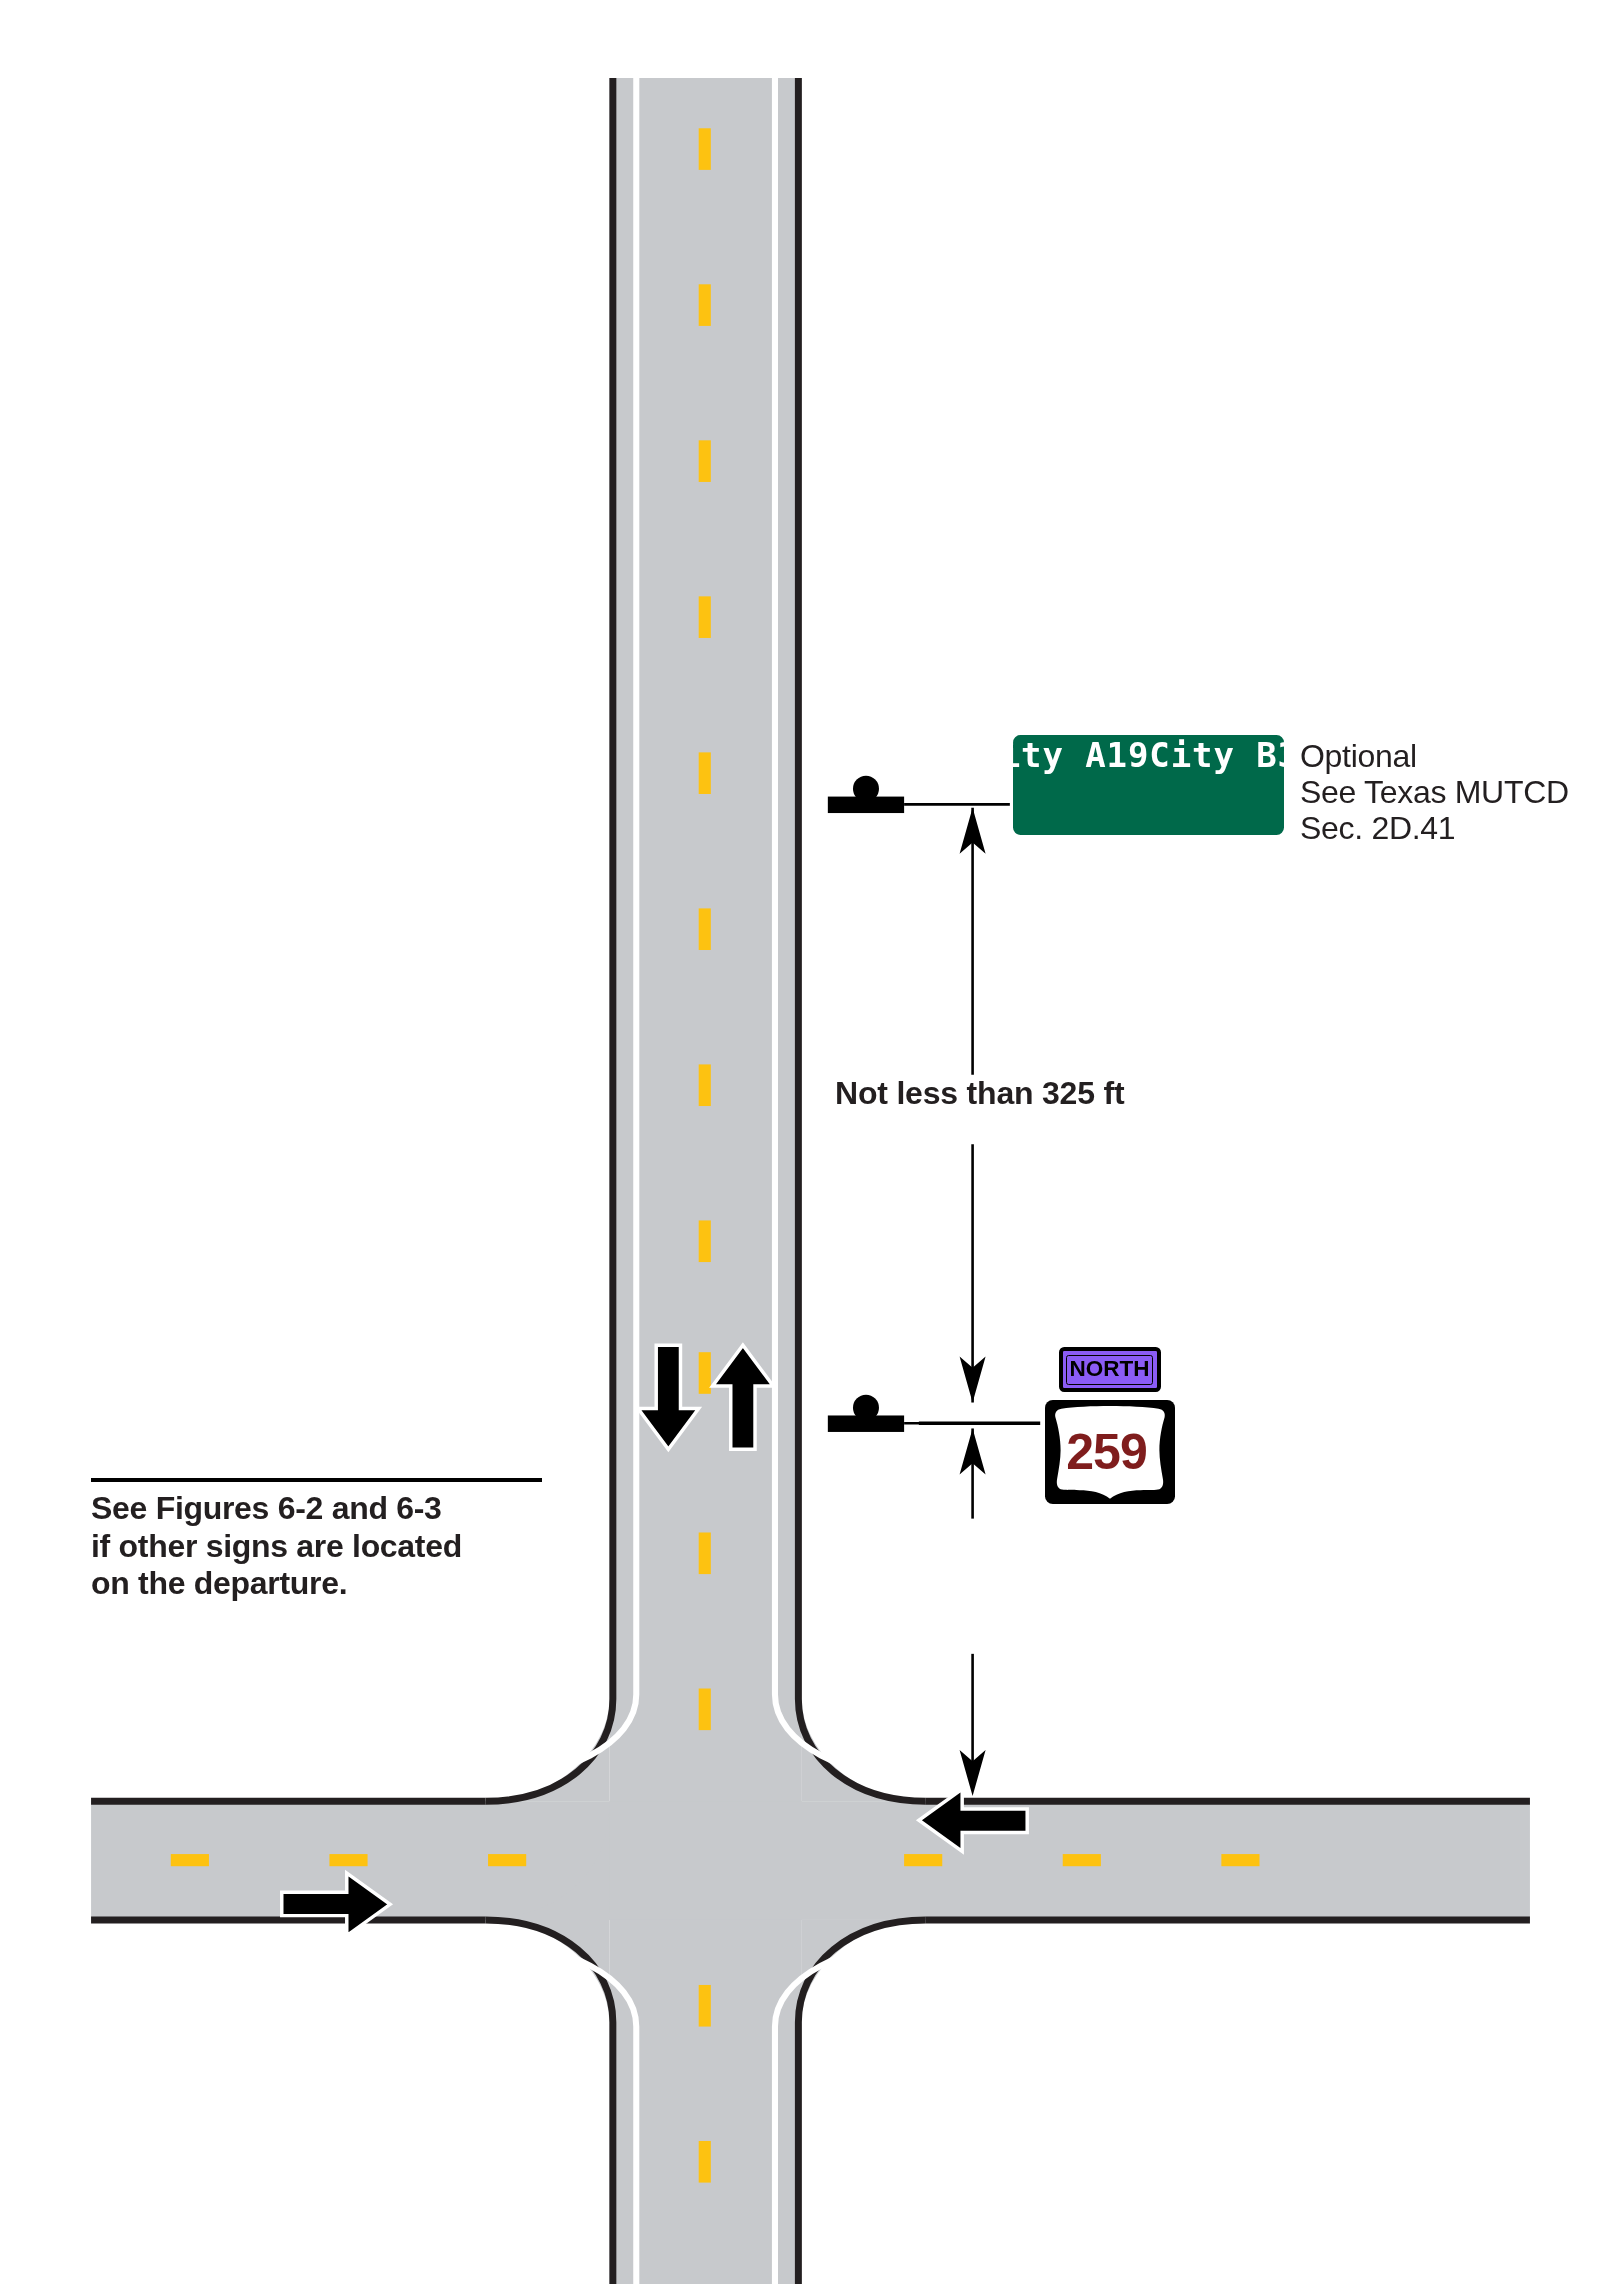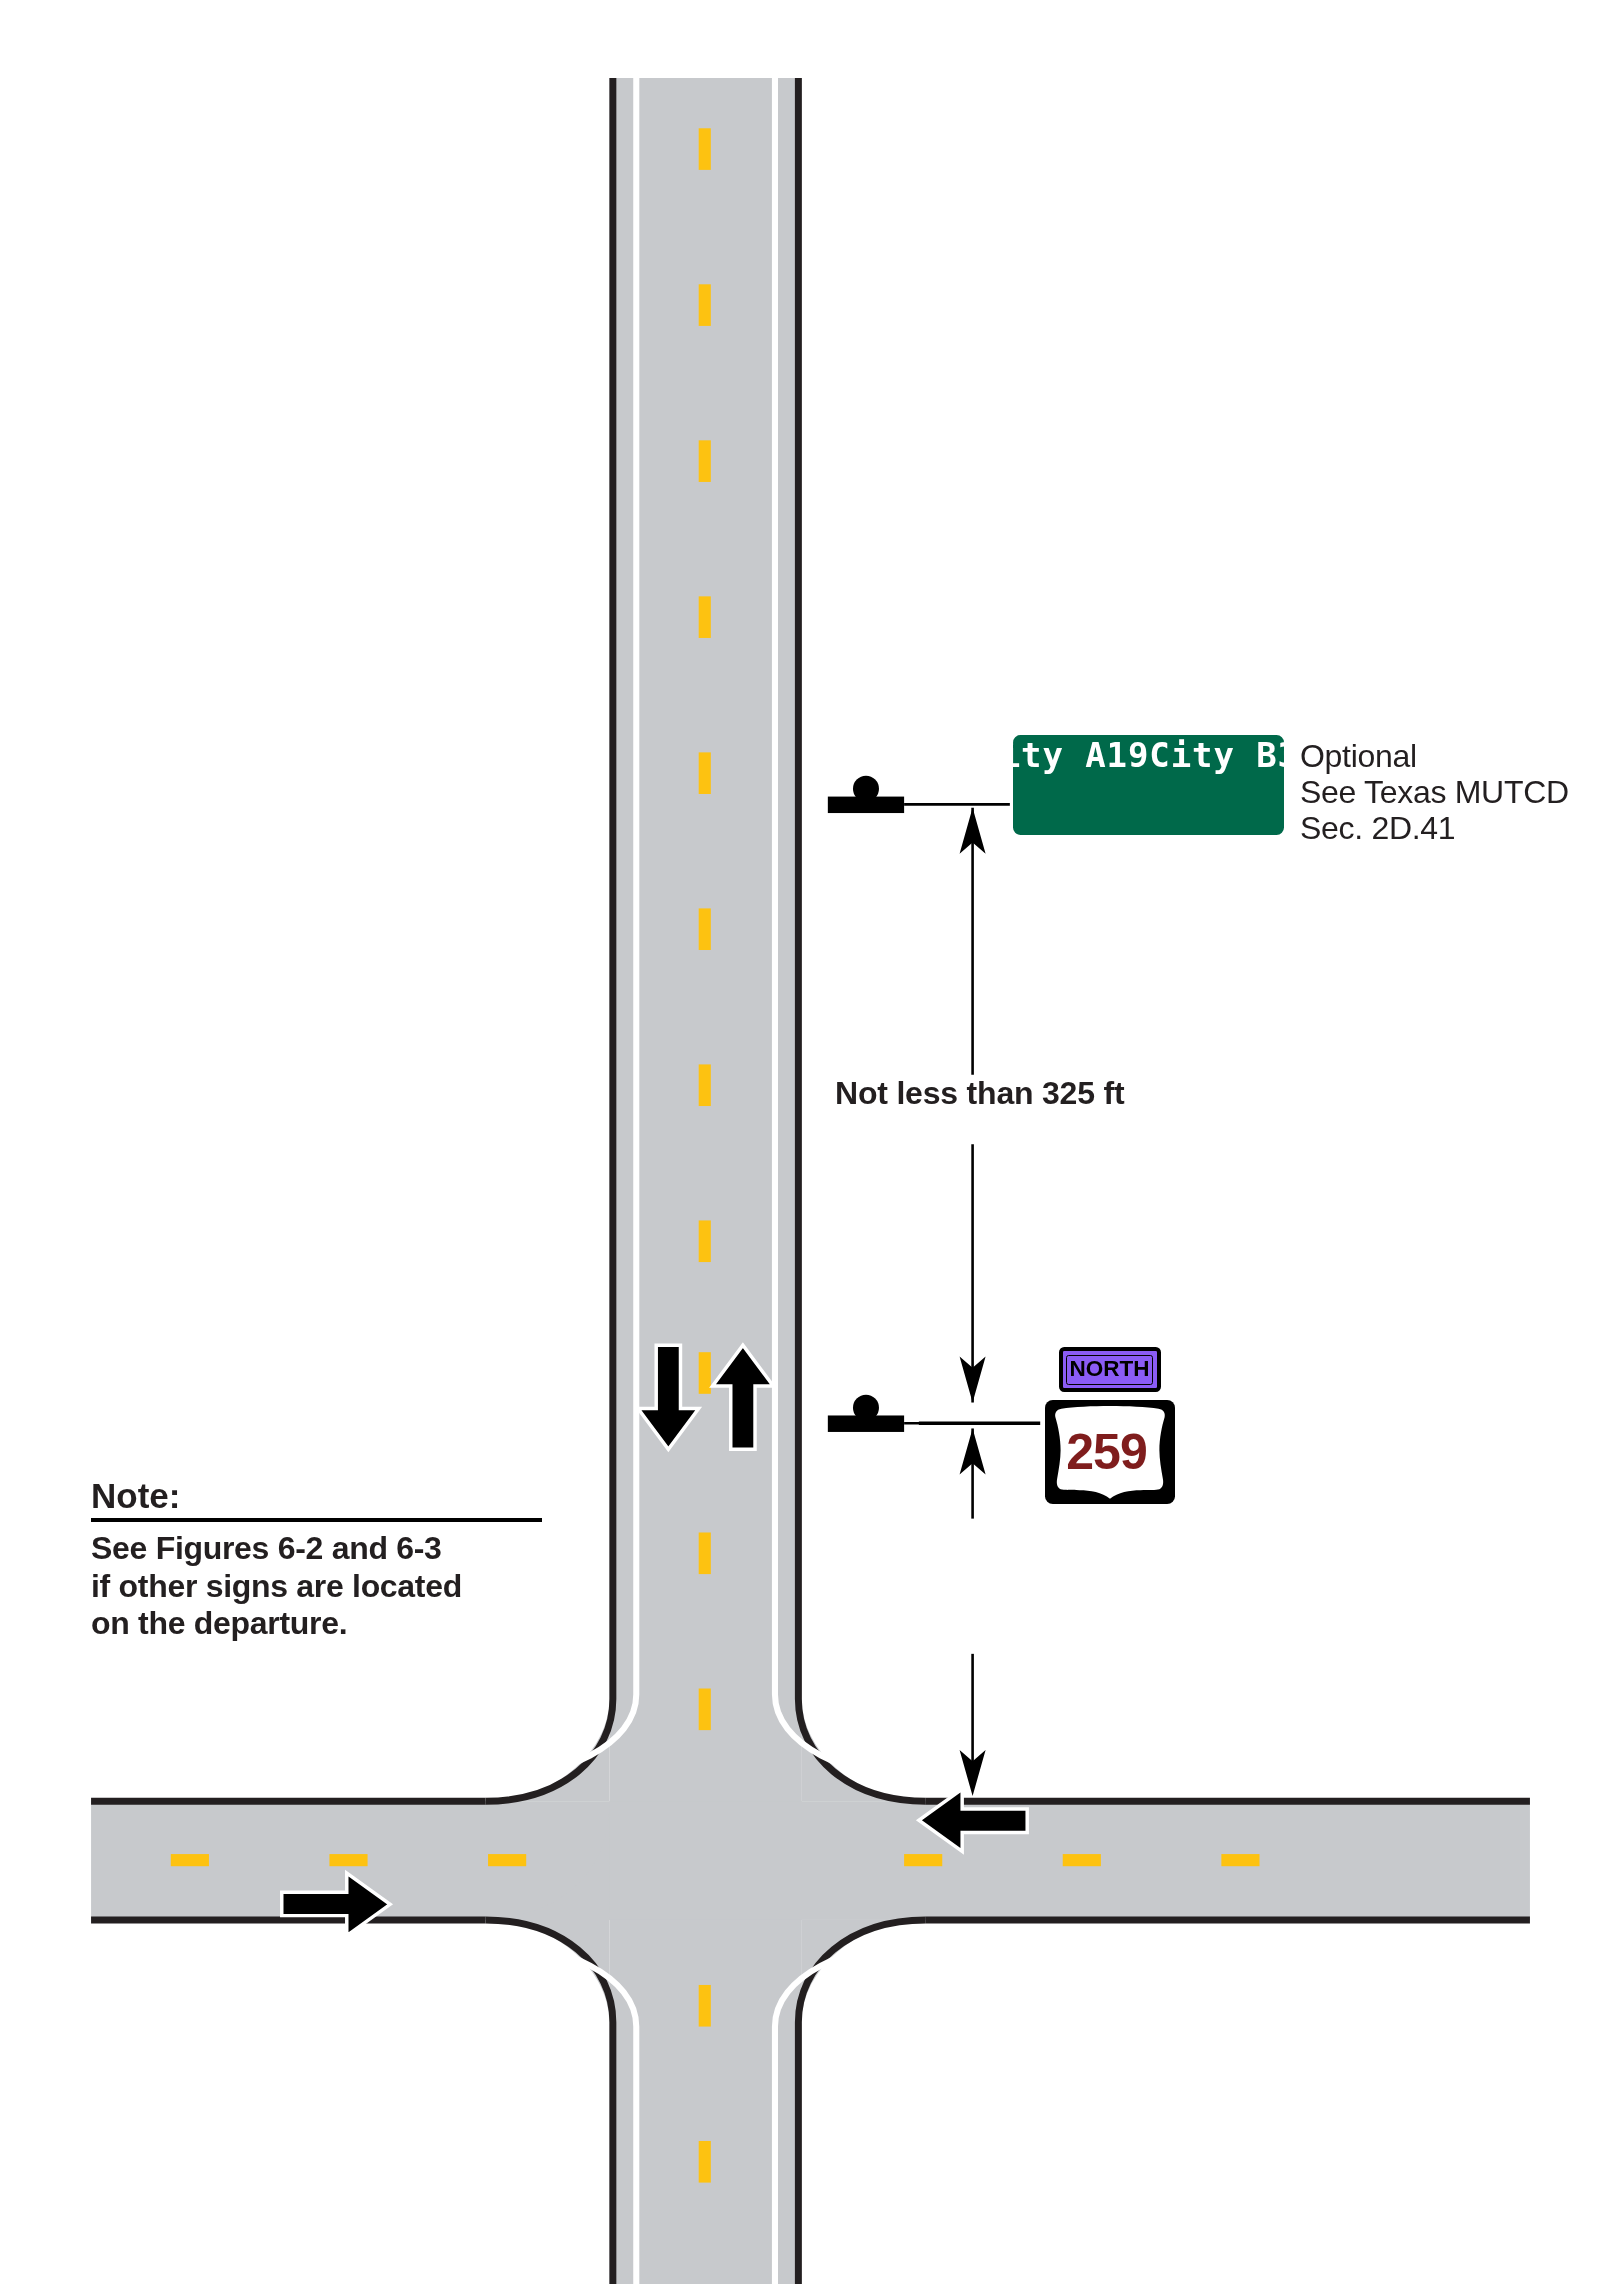--- a/index.html
+++ b/index.html
@@ -246,21 +246,20 @@
   </div>
 
   <div id="optional-note">Optional
 See Texas MUTCD
 Sec. 2D.41</div>
 
   <div class="lbl" id="label-325">Not less than 325 ft</div>
 
 
   <div id="note-block">
-    <div id="note-title">Note:</div>
     <div id="note-rule"></div>
     <div id="note-body">See Figures 6-2 and 6-3
 if other signs are located
 on the departure.</div>
   </div>
 
   <div id="shield-assembly">
     <div id="north-banner">
       <div class="inner">
         <span id="north-text">NORTH</span>

